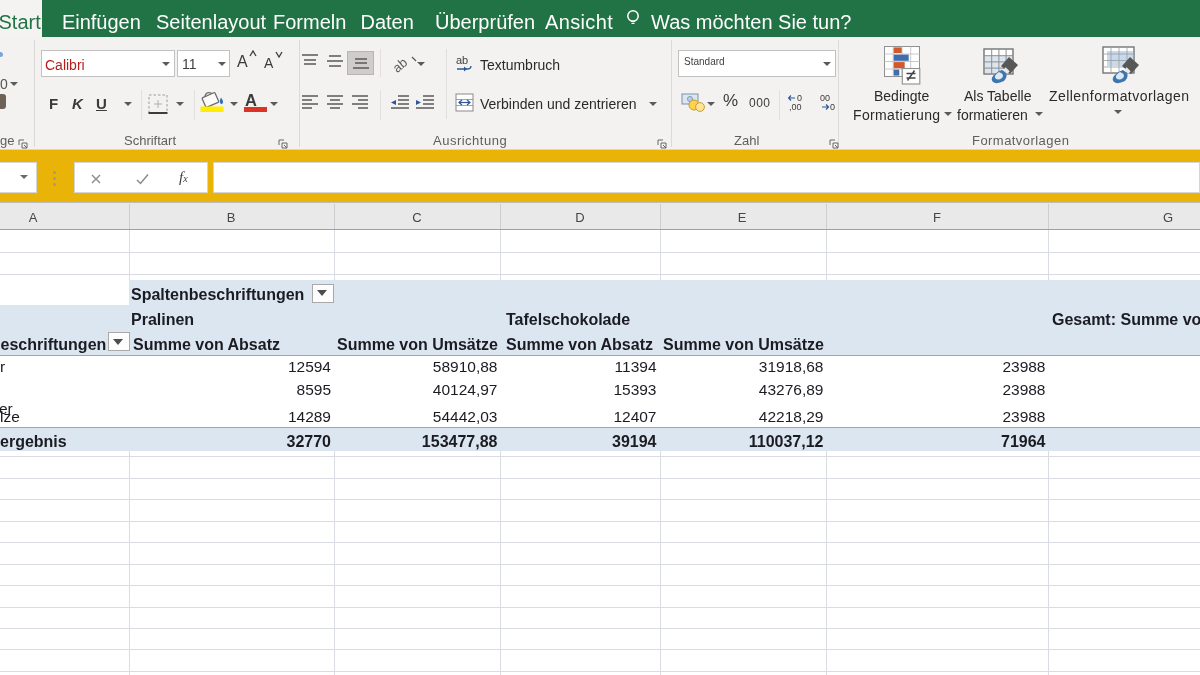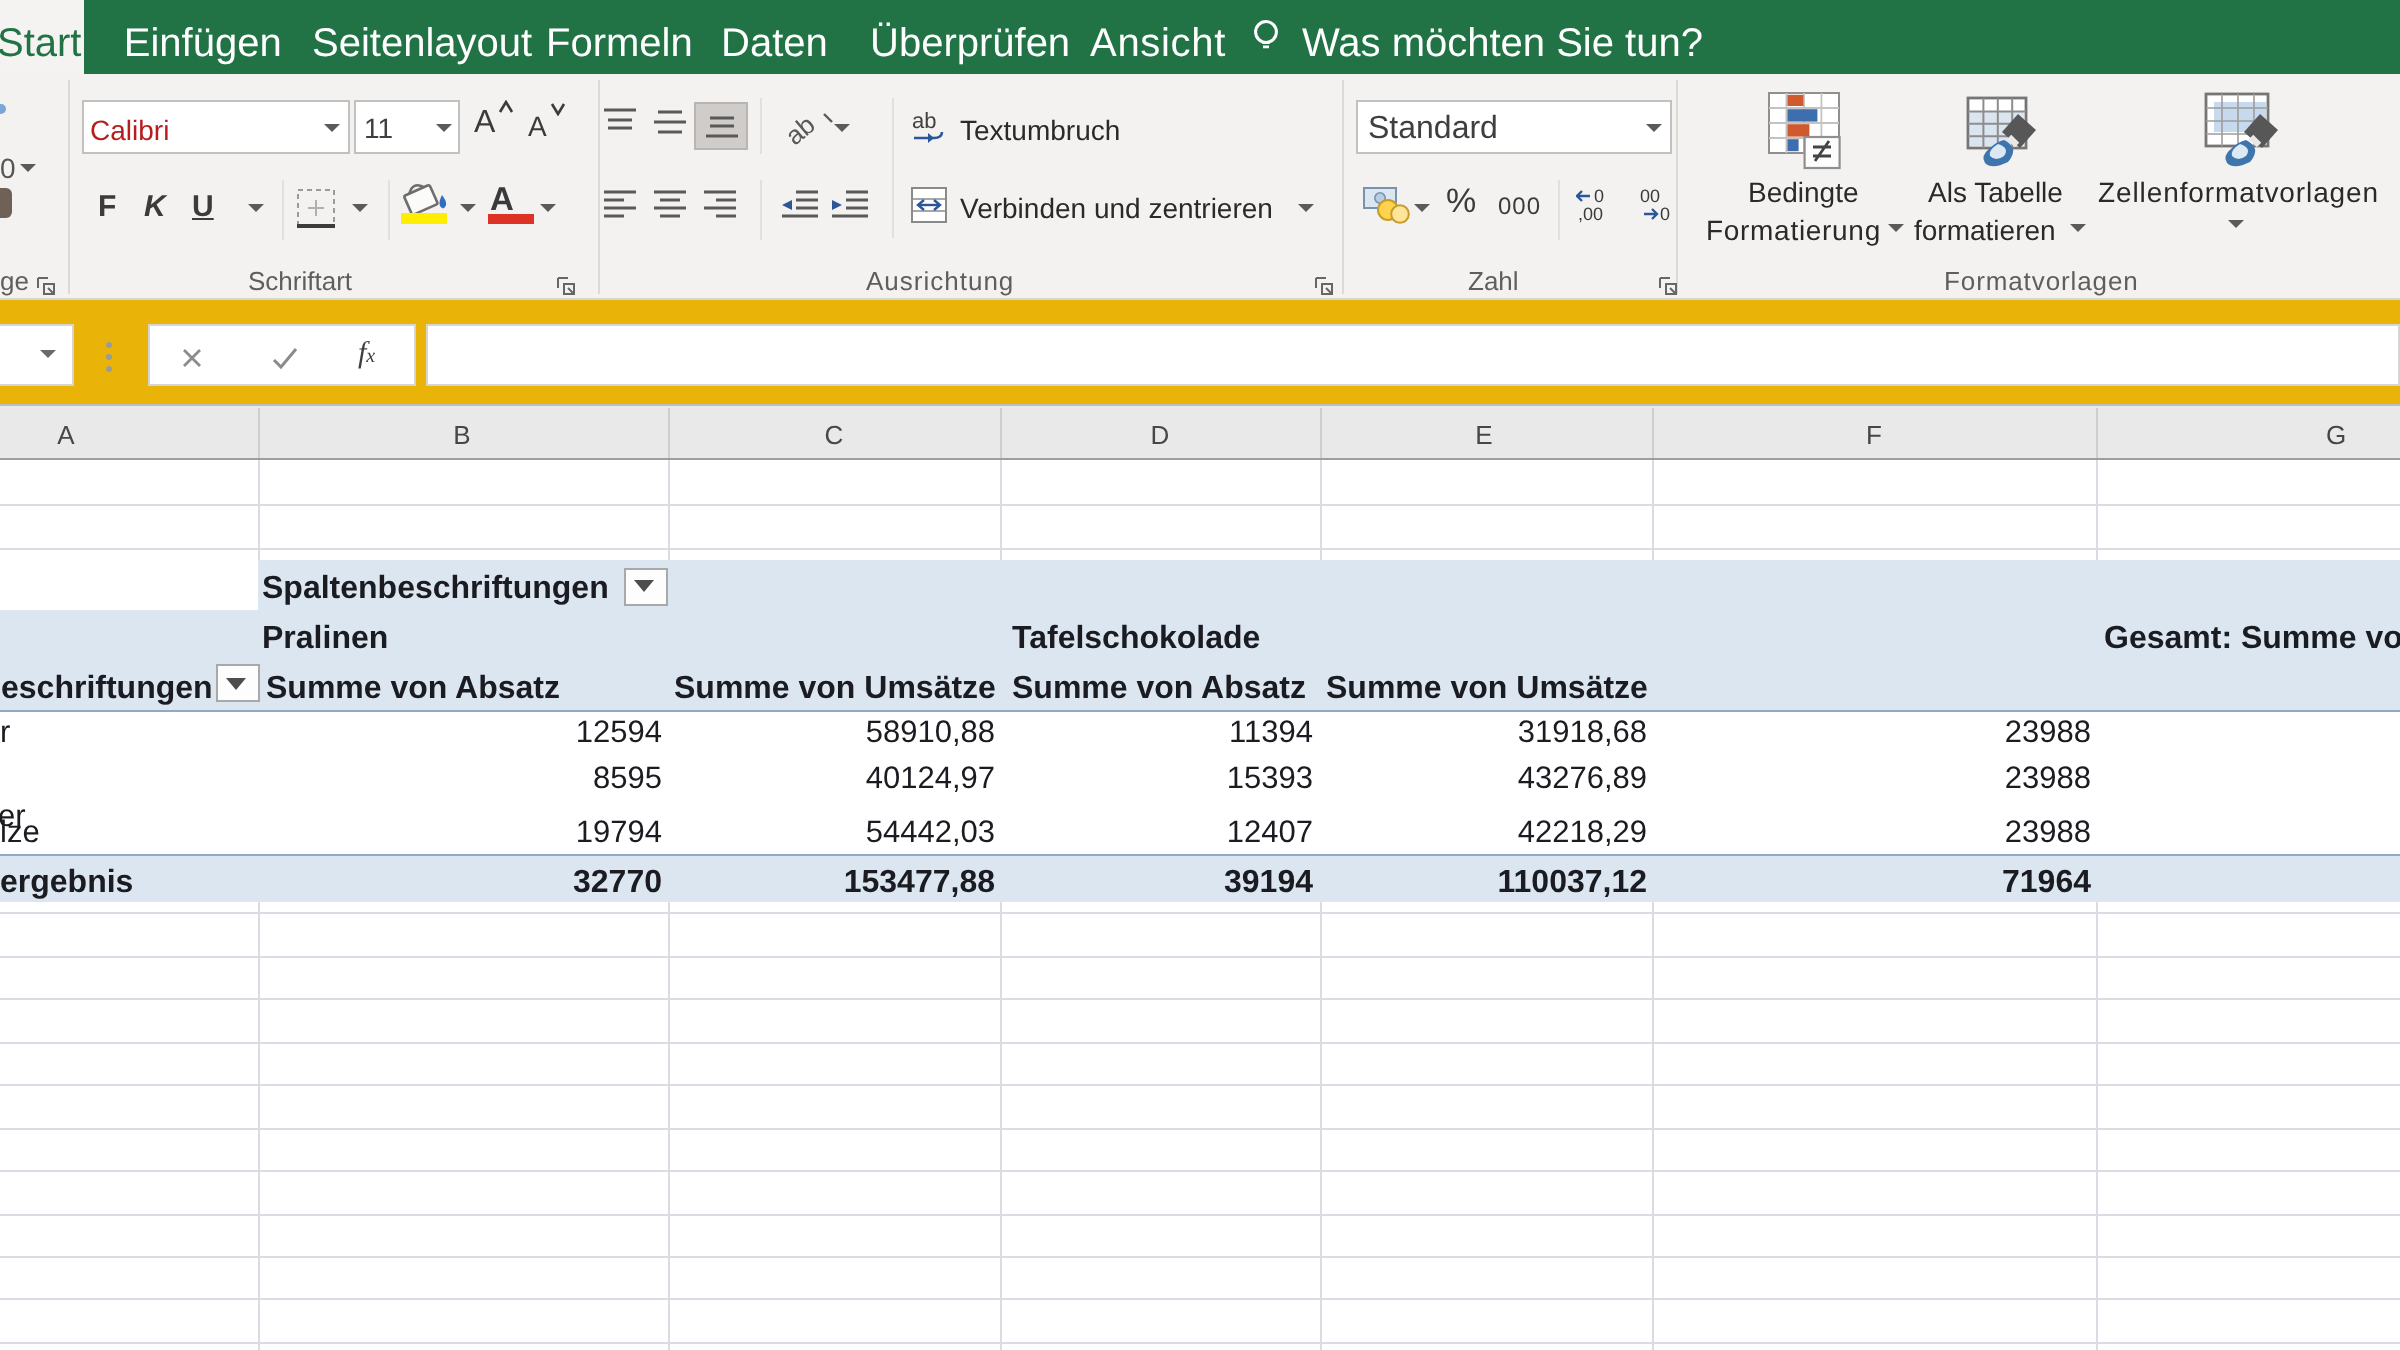--- a/index.html
+++ b/index.html
@@ -175,21 +175,21 @@
       <path d="M7 7 L4 9.5 L7 12 M12 7 L15 9.5 L12 12" fill="none" stroke="#2b579a" stroke-width="1.2"></path>
     </svg>
     <span class="btxt" style="left:480px;top:59px;">Verbinden und zentrieren</span>
     <div class="darr" style="left:649px;top:65px;"></div>
     <span class="glabel" style="left:433px;letter-spacing:0.5px;">Ausrichtung</span>
     <div class="launch" style="left:657px;top:98px;"><svg width="10" height="10">
           <path d="M1 1 h5 M1 1 v5 M4 4 h5 v5 h-5 z M6 6 l3 3" stroke="#666" stroke-width="1" fill="none"></path>
         </svg></div>
 
     <div class="combo" style="left:678px;top:13px;width:158px;height:27px;"></div>
-    <span class="btxt" style="left:684px;top:19px;font-size:16px;color:#3f3f3f;">Standard</span>
+    <span class="btxt" style="left:684px;top:19px;font-size:10px;color:#3f3f3f;">Standard</span>
     <div class="darr" style="left:823px;top:25px;"></div>
 
     <svg class="abs" style="left:681px;top:53px;" width="24" height="24" viewBox="0 0 24 24">
       <rect x="1" y="4" width="16" height="10" fill="#dce6f1" stroke="#7a93ad" stroke-width="1"></rect>
       <circle cx="9" cy="9" r="2.6" fill="#b8cce4" stroke="#7a93ad" stroke-width="0.8"></circle>
       <circle cx="13" cy="15" r="5" fill="#ffd34d" stroke="#c89c2a" stroke-width="1"></circle>
       <circle cx="19" cy="17" r="4.4" fill="#ffe49a" stroke="#c89c2a" stroke-width="1"></circle>
     </svg>
     <div class="darr" style="left:707px;top:65px;"></div>
     <span class="btxt" style="left:723px;top:54px;font-size:17px;color:#3b3b3b;">%</span>
@@ -347,21 +347,21 @@
   <span class="pn" style="right:154.5px;top:359.2px;">23988</span>
 
   <span class="pn" style="left:-1px;top:401px;">er</span>
   <span class="pn" style="right:869px;top:382.4px;">8595</span>
   <span class="pn" style="right:702.5px;top:382.4px;">40124,97</span>
   <span class="pn" style="right:543.5px;top:382.4px;">15393</span>
   <span class="pn" style="right:376.5px;top:382.4px;">43276,89</span>
   <span class="pn" style="right:154.5px;top:382.4px;">23988</span>
 
   <span class="pn" style="left:0px;top:408.9px;">lze</span>
-  <span class="pn" style="right:869px;top:408.9px;">19794</span>
+  <span class="pn" style="right:869px;top:408.9px;">14289</span>
   <span class="pn" style="right:702.5px;top:408.9px;">54442,03</span>
   <span class="pn" style="right:543.5px;top:408.9px;">12407</span>
   <span class="pn" style="right:376.5px;top:408.9px;">42218,29</span>
   <span class="pn" style="right:154.5px;top:408.9px;">23988</span>
 
   <span class="pt" style="left:0px;top:433.6px;">ergebnis</span>
   <span class="pt" style="right:869px;top:433.6px;">32770</span>
   <span class="pt" style="right:702.5px;top:433.6px;">153477,88</span>
   <span class="pt" style="right:543.5px;top:433.6px;">39194</span>
   <span class="pt" style="right:376.5px;top:433.6px;">110037,12</span>

